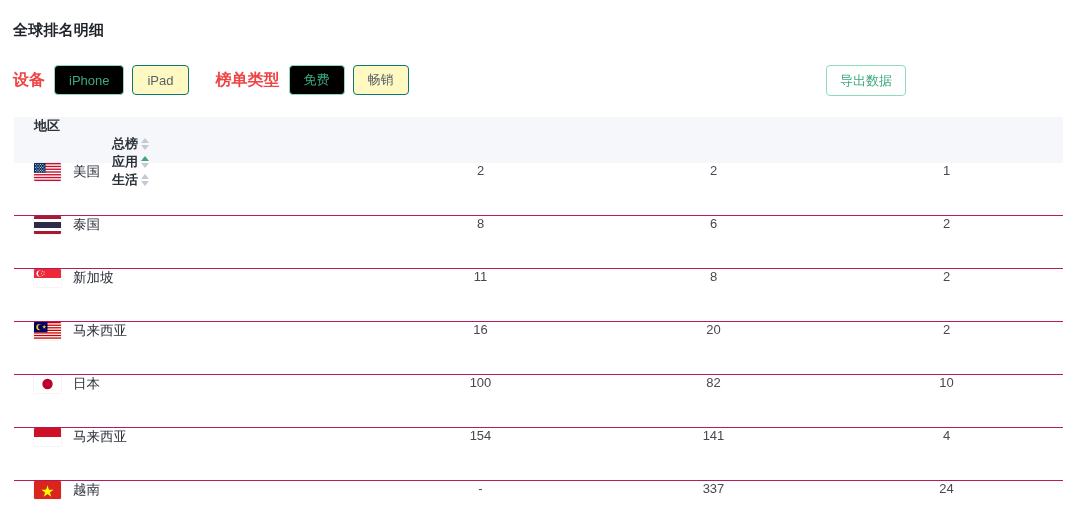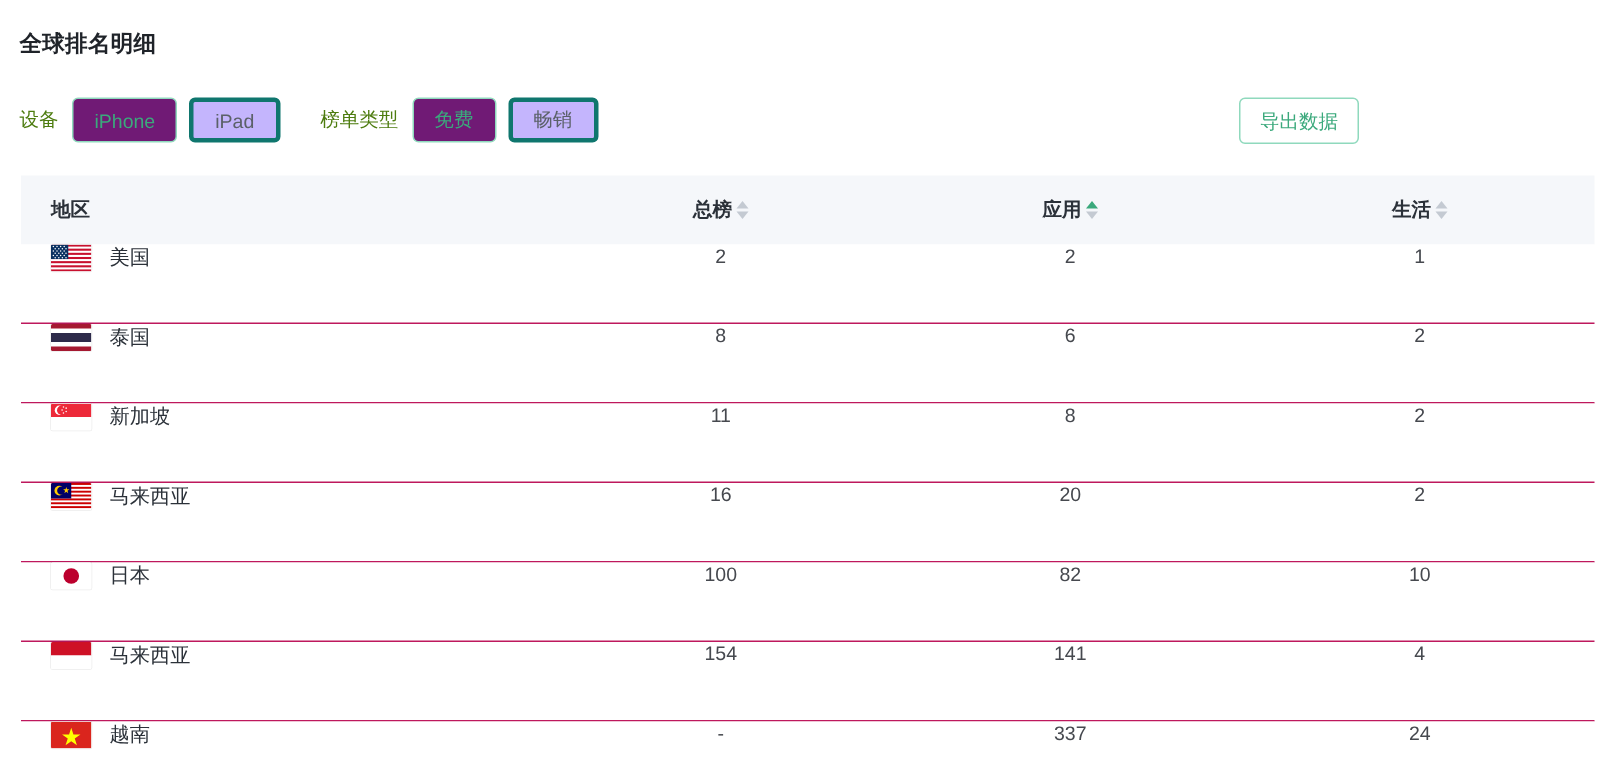--- a/index.html
+++ b/index.html
@@ -38,47 +38,47 @@
   
   .filter-bar {
     position: absolute;
     left: 13px;
     top: 65px;
     height: 30px;
     display: flex;
     align-items: center;
   }
   .filter-label {
-    font-size: 13px;
-    font-weight: normal;
-    color: #4d7c0f;
+    font-size: 16px;
+    font-weight: bold;
+    color: #ef4444;
     margin-right: 9px;
     white-space: nowrap;
   }
   .filter-label.second {
     margin-left: 19px;
   }
   .chip {
     display: inline-flex;
     align-items: center;
     justify-content: center;
     height: 30px;
     padding: 0 14px;
     border-radius: 4px;
     font-size: 13px;
     box-sizing: border-box;
     margin-right: 8px;
-    background: #c4b5fd;
-    border: 3px solid #0f766e;
+    background: #fef9c3;
+    border: 1px solid #0f766e;
     color: #5b6169;
     cursor: pointer;
     white-space: nowrap;
   }
   .chip.active {
-    background: #701a75;
+    background: #000000;
     border: 1px solid #8fd9bd;
     color: #3ba97c;
   }
 
   
   .export-btn {
     position: absolute;
     right: 14px;
     top: 65px;
     height: 31px;
@@ -100,21 +100,22 @@
   .table {
     position: absolute;
     left: 14px;
     top: 117px;
     width: 1049px;
   }
   .thead {
     background: #f5f7fa;
     height: 46px;
     display: flex;
-    align-items: center;
+    align-items: flex-start;
+    flex-direction: column;
   }
   .tr {
     height: 52px;
     display: flex;
     align-items: flex-start;
     border-bottom: 1px solid #be185d;
     background: #ffffff;
   }
   .th, .td {
     box-sizing: border-box;

